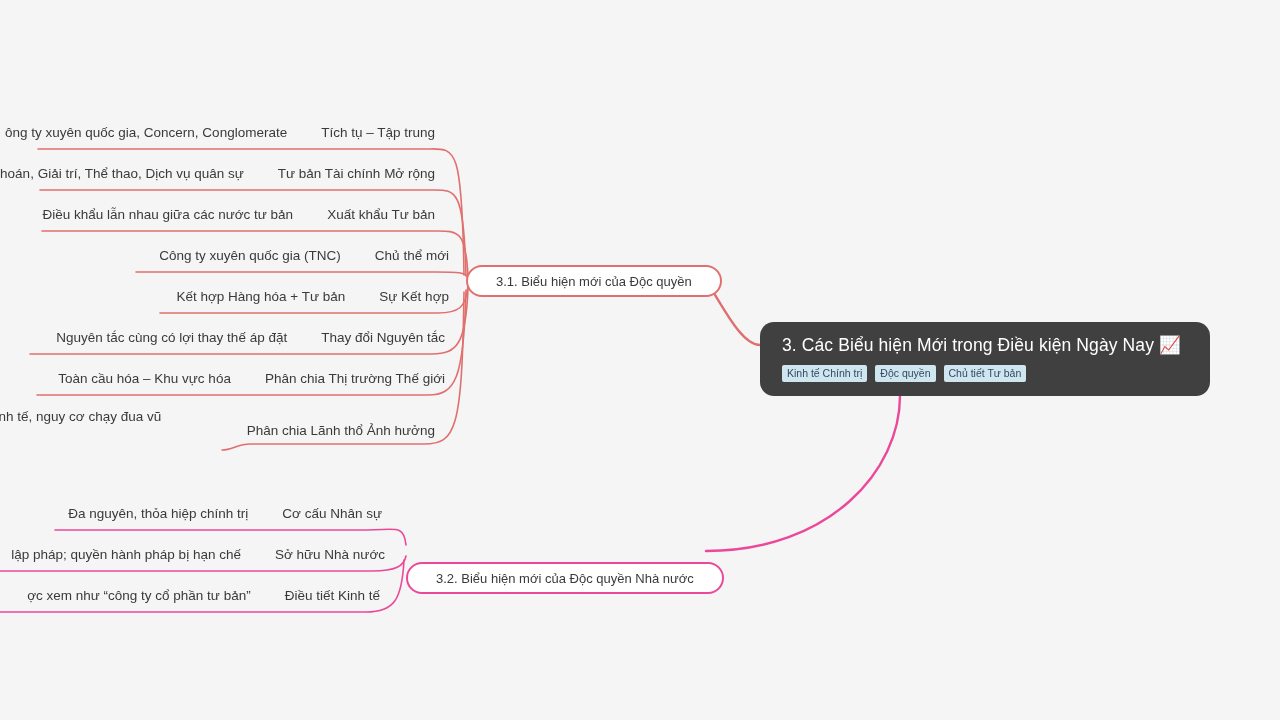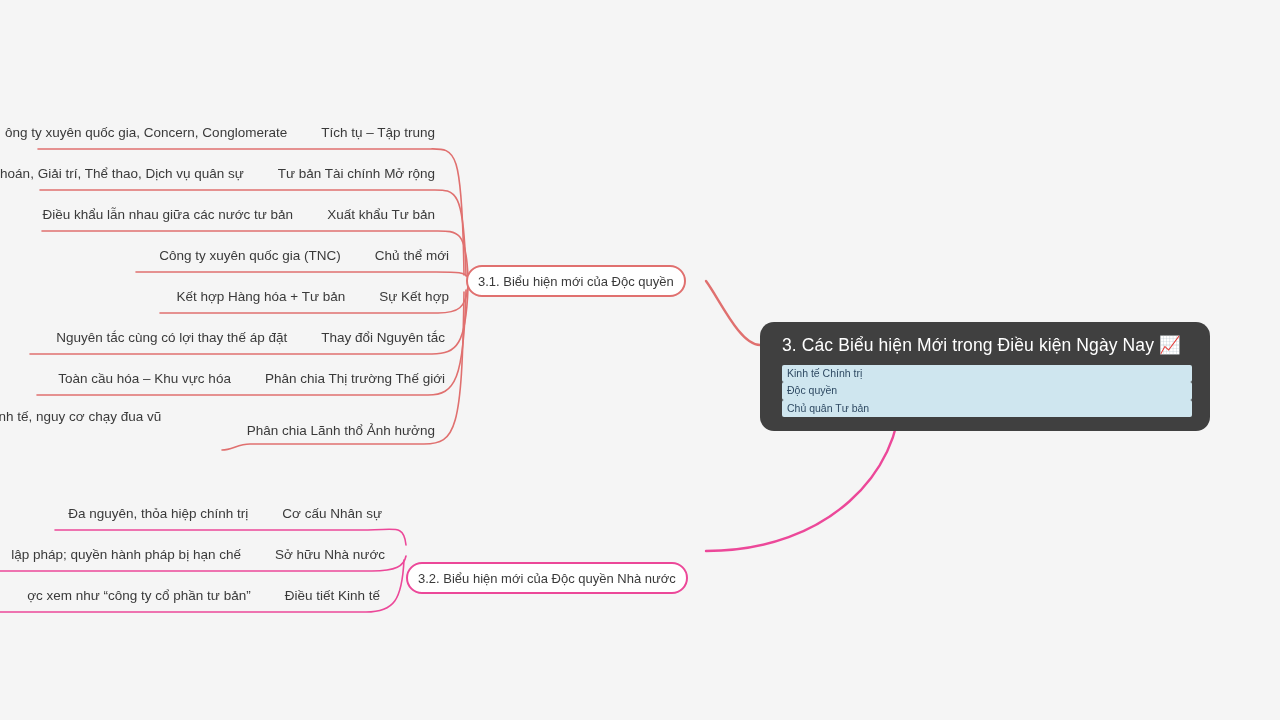--- a/index.html
+++ b/index.html
@@ -47,22 +47,21 @@
   .root-title {
     font-size: 17.5px;
     font-weight: 400;
     line-height: 1.35;
     letter-spacing: .1px;
     white-space: nowrap;
   }
   .root-tags {
     margin-top: 7px;
     display: flex;
-    gap: 0;
-    flex-direction: column;
+    gap: 8px;
   }
   .root-tag {
     background: #cfe6ef;
     color: #2f4a63;
     font-size: 10.5px;
     line-height: 1;
     padding: 3px 5px 4px;
     border-radius: 2px;
     white-space: nowrap;
   }
@@ -73,21 +72,21 @@
     background: #ffffff;
     border-radius: 18px;
     font-size: 13px;
     line-height: 1;
     color: #3a3a3a;
     white-space: nowrap;
     display: flex;
     align-items: center;
     justify-content: center;
     height: 32px;
-    padding: 0 10px;
+    padding: 0 28px;
   }
   .branch-red  { border: 2px solid #e0706f; }
   .branch-pink { border: 2px solid #ec4899; }
 
   
   .leaf {
     position: absolute;
     height: 30px;
     display: flex;
     align-items: center;
@@ -190,17 +189,17 @@
 
   <div class="branch-node branch-pink" style="left:406px; top:535px;margin-top:27px;">
     <span>3.2. Biểu hiện mới của Độc quyền Nhà nước</span>
   </div>
 
   <div class="root-node">
     <div class="root-title">3. Các Biểu hiện Mới trong Điều kiện Ngày Nay 📈</div>
     <div class="root-tags">
       <span class="root-tag">Kinh tế Chính trị</span>
       <span class="root-tag">Độc quyền</span>
-      <span class="root-tag">Chủ quân Tư bản</span>
+      <span class="root-tag">Chủ tiết Tư bản</span>
     </div>
   </div>
 
 </div>
 
 </body></html>

